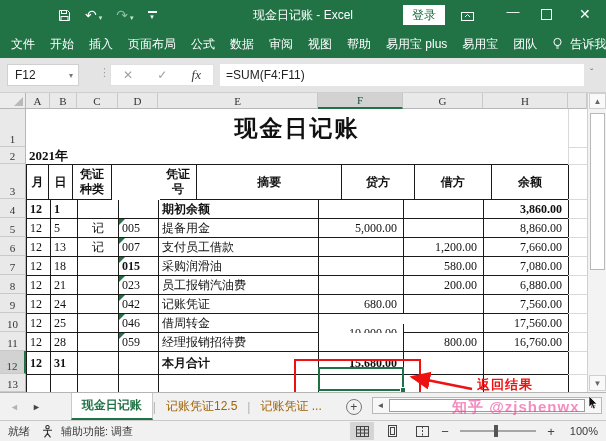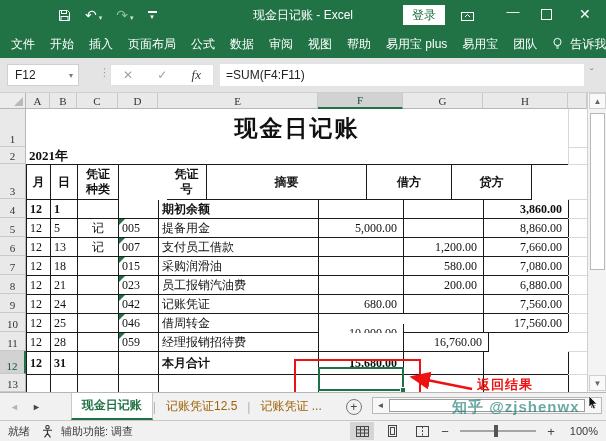--- a/index.html
+++ b/index.html
@@ -127,21 +127,21 @@
               line-height:1; align-self:center; margin-left:14px; }
   .tab-dots { align-self:center; margin-left:12px; color:#999; font-size:10px; }
   .hscroll { position:absolute; left:372px; top:4px; width:230px; height:17px; background:#f7f7f7;
              border:1px solid #b9b9b9; }
   .hs-btn { position:absolute; top:1px; width:13px; height:13px; color:#555; font-size:8px;
             display:flex; align-items:center; justify-content:center; }
   .hs-thumb { position:absolute; left:16px; top:1px; width:196px; height:13px; background:#fff;
               border:1px solid #9d9d9d; }
 
   .watermark { position:absolute; left:452px; top:398px; font-size:15px; font-weight:bold;
-               color:#0f766e; opacity:.62; letter-spacing:1px; z-index:30; pointer-events:none;
+               color:#ec4899; opacity:.62; letter-spacing:1px; z-index:30; pointer-events:none;
                white-space:nowrap; }
   .cursor { position:absolute; left:588px; top:396px; z-index:40; pointer-events:none; }
 
   
   .statusbar { position:absolute; left:0; top:420px; width:606px; height:21px; background:#f1f1f1;
                border-top:1px solid #c8c8c8; display:flex; align-items:center; font-size:11px;
                color:#3a3a3a; padding:0 8px; }
   .sb-left { display:flex; align-items:center; gap:8px; }
   .sb-mode { margin-right:4px; }
   .sb-right { margin-left:auto; display:flex; align-items:center; gap:6px; }
@@ -259,22 +259,23 @@
     <div class="sheet-title">现金日记账</div>
     <div class="year-label">2021年</div>
 
     <div id="sheet-table">
         <div class="trow" style="height: 35px;">
           <div class="hcell" style="width: 24px;">月</div>
           <div class="hcell" style="width: 27px;">日</div>
           <div class="hcell wrap" style="width: 41px;">凭证种类</div>
           <div class="hcell wrap" style="width: 40px; margin-left: 48px;">凭证号</div>
           <div class="hcell" style="width: 160px;">摘要</div>
+          <div class="hcell" style="width: 80px;">贷方</div>
           <div class="hcell" style="width: 85px;">借方</div>
-          <div class="hcell" style="width: 80px;">贷方</div>
+          <div class="hcell" style="width: 85px;">余额</div>
         </div>
         <div class="trow" style="height: 19px;">
           <div class="c-left bold" style="width: 24px;">12</div>
           <div class="c-left bold" style="width: 27px;">1</div>
           <div class="c-ctr bold" style="width: 41px;"></div>
           <div class="c-left bold" style="width: 40px;"></div>
           <div class="c-left bold" style="width: 160px;">期初余额</div>
           <div class="c-num bold" style="width: 85px;"></div>
           <div class="c-num bold" style="width: 80px;"></div>
           <div class="c-num bold" style="width: 85px;">3,860.00</div>
@@ -296,21 +297,21 @@
           <div class="c-left" style="width: 40px;">007<span class="flag"></span></div>
           <div class="c-left" style="width: 160px;">支付员工借款</div>
           <div class="c-num" style="width: 85px;"></div>
           <div class="c-num" style="width: 80px;">1,200.00</div>
           <div class="c-num" style="width: 85px;">7,660.00</div>
         </div>
         <div class="trow" style="height: 19px;">
           <div class="c-left" style="width: 24px;">12</div>
           <div class="c-left" style="width: 27px;">18</div>
           <div class="c-ctr" style="width: 41px;"></div>
-          <div class="c-left" style="width: 40px;">015<span class="flag"></span></div>
+          <div class="c-left" style="width: 40px; font-weight: bold;">015<span class="flag"></span></div>
           <div class="c-left" style="width: 160px;">采购润滑油</div>
           <div class="c-num" style="width: 85px;"></div>
           <div class="c-num" style="width: 80px;">580.00</div>
           <div class="c-num" style="width: 85px;">7,080.00</div>
         </div>
         <div class="trow" style="height: 19px;">
           <div class="c-left" style="width: 24px;">12</div>
           <div class="c-left" style="width: 27px;">21</div>
           <div class="c-ctr" style="width: 41px;"></div>
           <div class="c-left" style="width: 40px;">023<span class="flag"></span></div>
@@ -339,20 +340,21 @@
           <div class="c-num" style="width: 80px;"></div>
           <div class="c-num" style="width: 85px;">17,560.00</div>
         </div>
         <div class="trow" style="height: 19px;">
           <div class="c-left" style="width: 24px;">12</div>
           <div class="c-left" style="width: 27px;">28</div>
           <div class="c-ctr" style="width: 41px;"></div>
           <div class="c-left" style="width: 40px;">059<span class="flag"></span></div>
           <div class="c-left" style="width: 160px;">经理报销招待费</div>
           <div class="c-num" style="width: 85px;"></div>
+          <div class="c-num" style="width: 80px;">800.00</div>
           <div class="c-num" style="width: 85px;">16,760.00</div>
         </div>
         <div class="trow" style="height: 23px;">
           <div class="c-left bold" style="width: 24px;">12</div>
           <div class="c-left bold" style="width: 27px;">31</div>
           <div class="c-ctr bold" style="width: 41px;"></div>
           <div class="c-left bold" style="width: 40px;"></div>
           <div class="c-left bold" style="width: 160px;">本月合计</div>
           <div class="c-num bold" style="width: 85px;">15,680.00</div>
           <div class="c-num bold" style="width: 80px;"></div>

